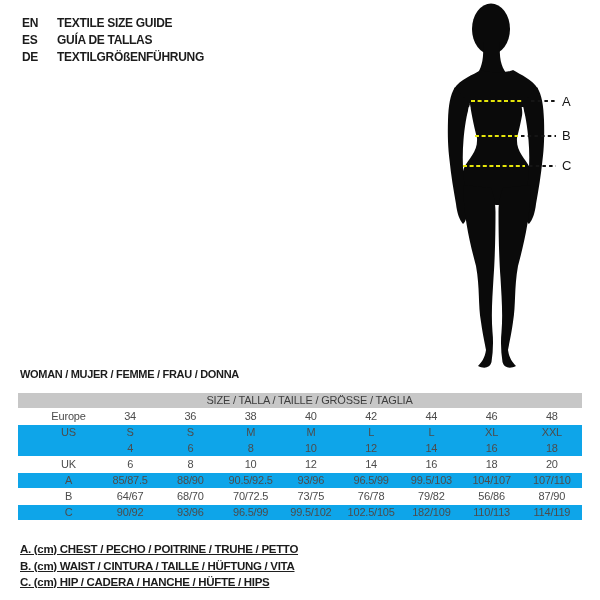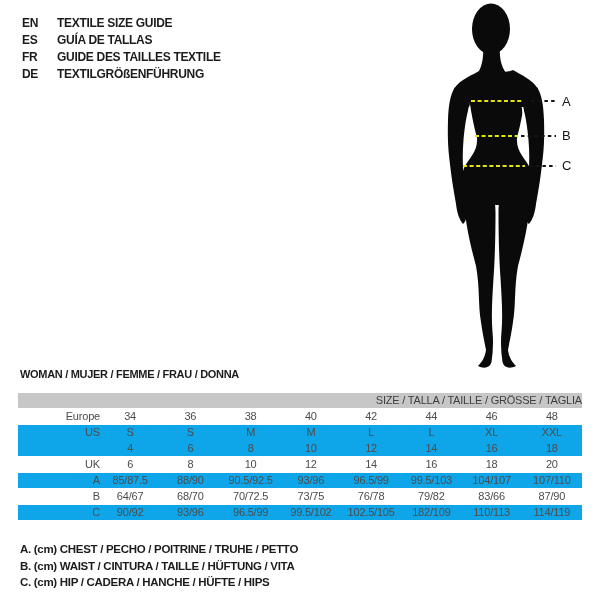--- a/index.html
+++ b/index.html
@@ -39,30 +39,30 @@
   
   .size-table {
     position:absolute; left:18px; top:393px; width:564px;
     border-collapse:collapse; table-layout:fixed;
   }
   .size-table td {
     padding:0; height:16px; line-height:15px;
     font-size:11px; letter-spacing:-0.2px; color:#4c4c4c;
     text-align:center; white-space:nowrap; overflow:hidden;
   }
-  .size-table td:first-child { text-align:right; padding-left:19px; }
+  .size-table td:first-child { text-align:center; padding-left:19px; }
   .size-table thead td {
     background:#c7c7c7; color:#3e3e3e; height:15px; text-align:left;
     padding-left:3px; border-bottom:1px solid #ffffff;
   }
   .size-table tr.shade td { background:#0ea5e9; border-bottom:1px solid #ffffff; }
   .size-table tr.merge td { border-bottom:none; }
 
   
-  .legend-block { position:absolute; left:20px; top:543px; }
+  .legend-block { position:absolute; left:20px; top:543px;text-decoration:underline; }
   .legend-line {
     height:16.5px; font-size:11.5px; font-weight:bold; letter-spacing:-0.3px;
     color:#1c1c1c; white-space:nowrap;
   }
 
   
   .silhouette-fill { fill:var(--silhouette,#0a0a0a); }
   .body-dash { stroke:var(--dash-yellow,#e5e50a); stroke-width:1.8; }
   .pointer-dash { stroke:var(--dash-black,#151515); stroke-width:1.8; }
   .arm-sliver { stroke:#ffffff; stroke-width:1.6; fill:none; }
@@ -73,24 +73,20 @@
 <div id="canvas">
 
   <div class="lang-block">
     <div class="lang-row">
       <span class="lang-code">EN</span>
       <span class="lang-title">TEXTILE SIZE GUIDE</span>
     </div>
     <div class="lang-row">
       <span class="lang-code">ES</span>
       <span class="lang-title">GUÍA DE TALLAS</span>
-    </div>
-    <div class="lang-row">
-      <span class="lang-code">FR</span>
-      <span class="lang-title">GUIDE DES TAILLES TEXTILE</span>
     </div>
     <div class="lang-row">
       <span class="lang-code">DE</span>
       <span class="lang-title">TEXTILGRÖßENFÜHRUNG</span>
     </div>
   </div>
 
   <div class="figure-wrap">
     <svg width="130" height="380" viewBox="0 0 130 380">
 
@@ -241,21 +237,21 @@
           <td>107/110</td>
         </tr>
         <tr class="">
           <td>B</td>
           <td>64/67</td>
           <td>68/70</td>
           <td>70/72.5</td>
           <td>73/75</td>
           <td>76/78</td>
           <td>79/82</td>
-          <td>83/66</td>
+          <td>56/86</td>
           <td>87/90</td>
         </tr>
         <tr class="shade">
           <td>C</td>
           <td>90/92</td>
           <td>93/96</td>
           <td>96.5/99</td>
           <td>99.5/102</td>
           <td>102.5/105</td>
           <td>182/109</td>

